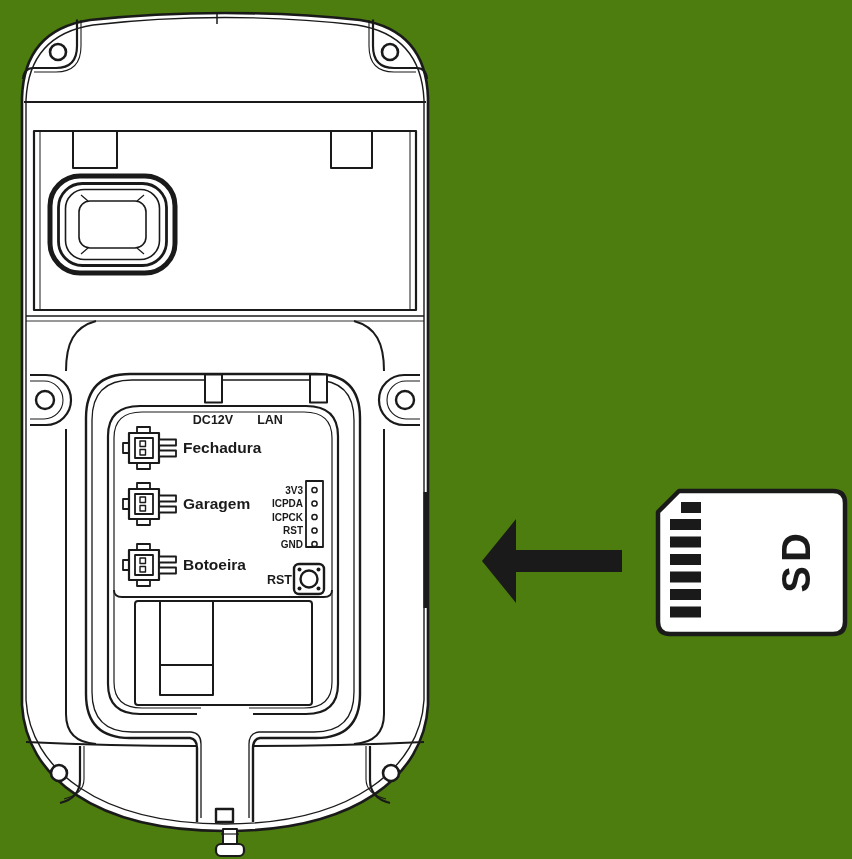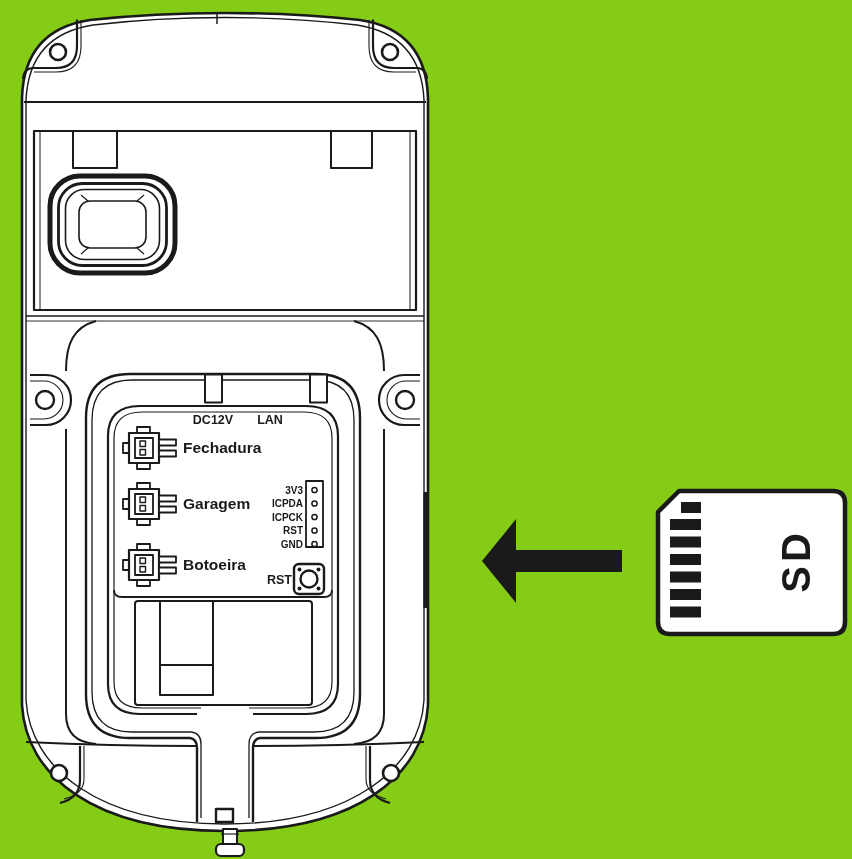--- a/index.html
+++ b/index.html
@@ -1,16 +1,16 @@
 <!DOCTYPE html>
 <html><head>
 <meta charset="utf-8">
 <style>
   html,body{margin:0;padding:0;background:#ffffff;}
-  .stage{position:relative;width:852px;height:859px;background:#84cc16;overflow:hidden;
+  .stage{position:relative;width:852px;height:859px;background:#4d7c0f;overflow:hidden;
          font-family:"Liberation Sans", sans-serif;text-align:center;}
   svg{position:absolute;left:0;top:0;}
   text{fill:#1a1a1a;font-family:"Liberation Sans","DejaVu Sans",sans-serif;font-weight:bold;}
 </style>
 </head>
 <body>
 
 <div class="stage">
 <svg width="852" height="859" viewBox="0 0 852 859">
   <g stroke="#1a1a1a" fill="none" stroke-linejoin="round">

